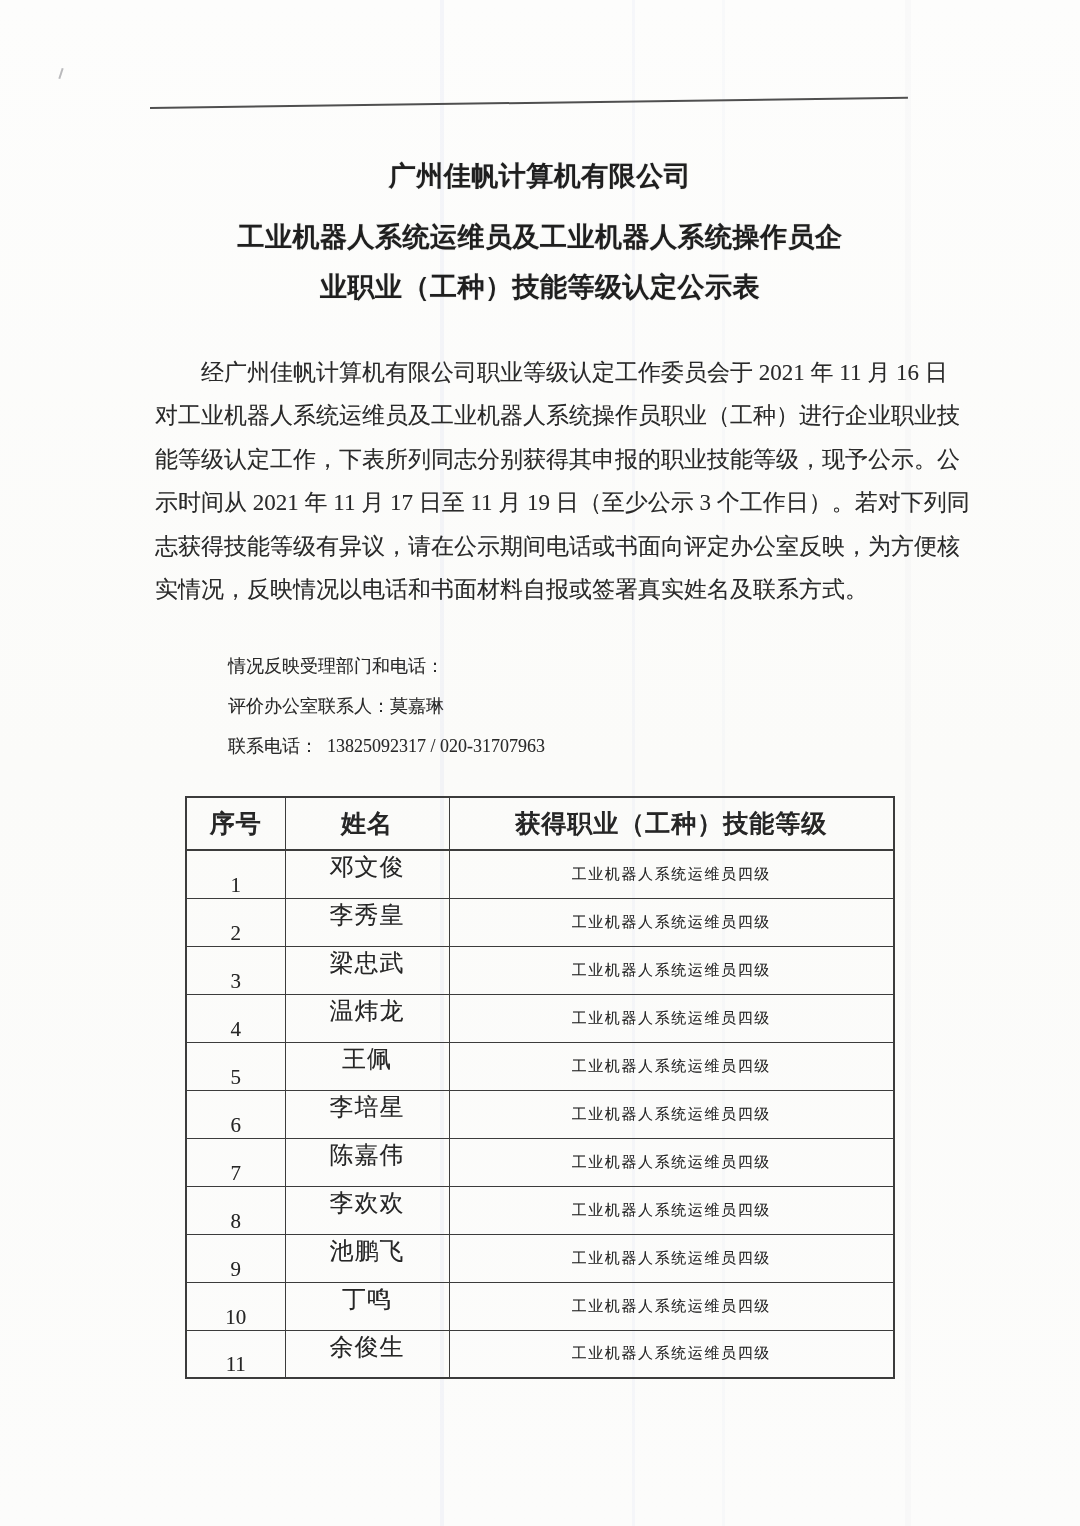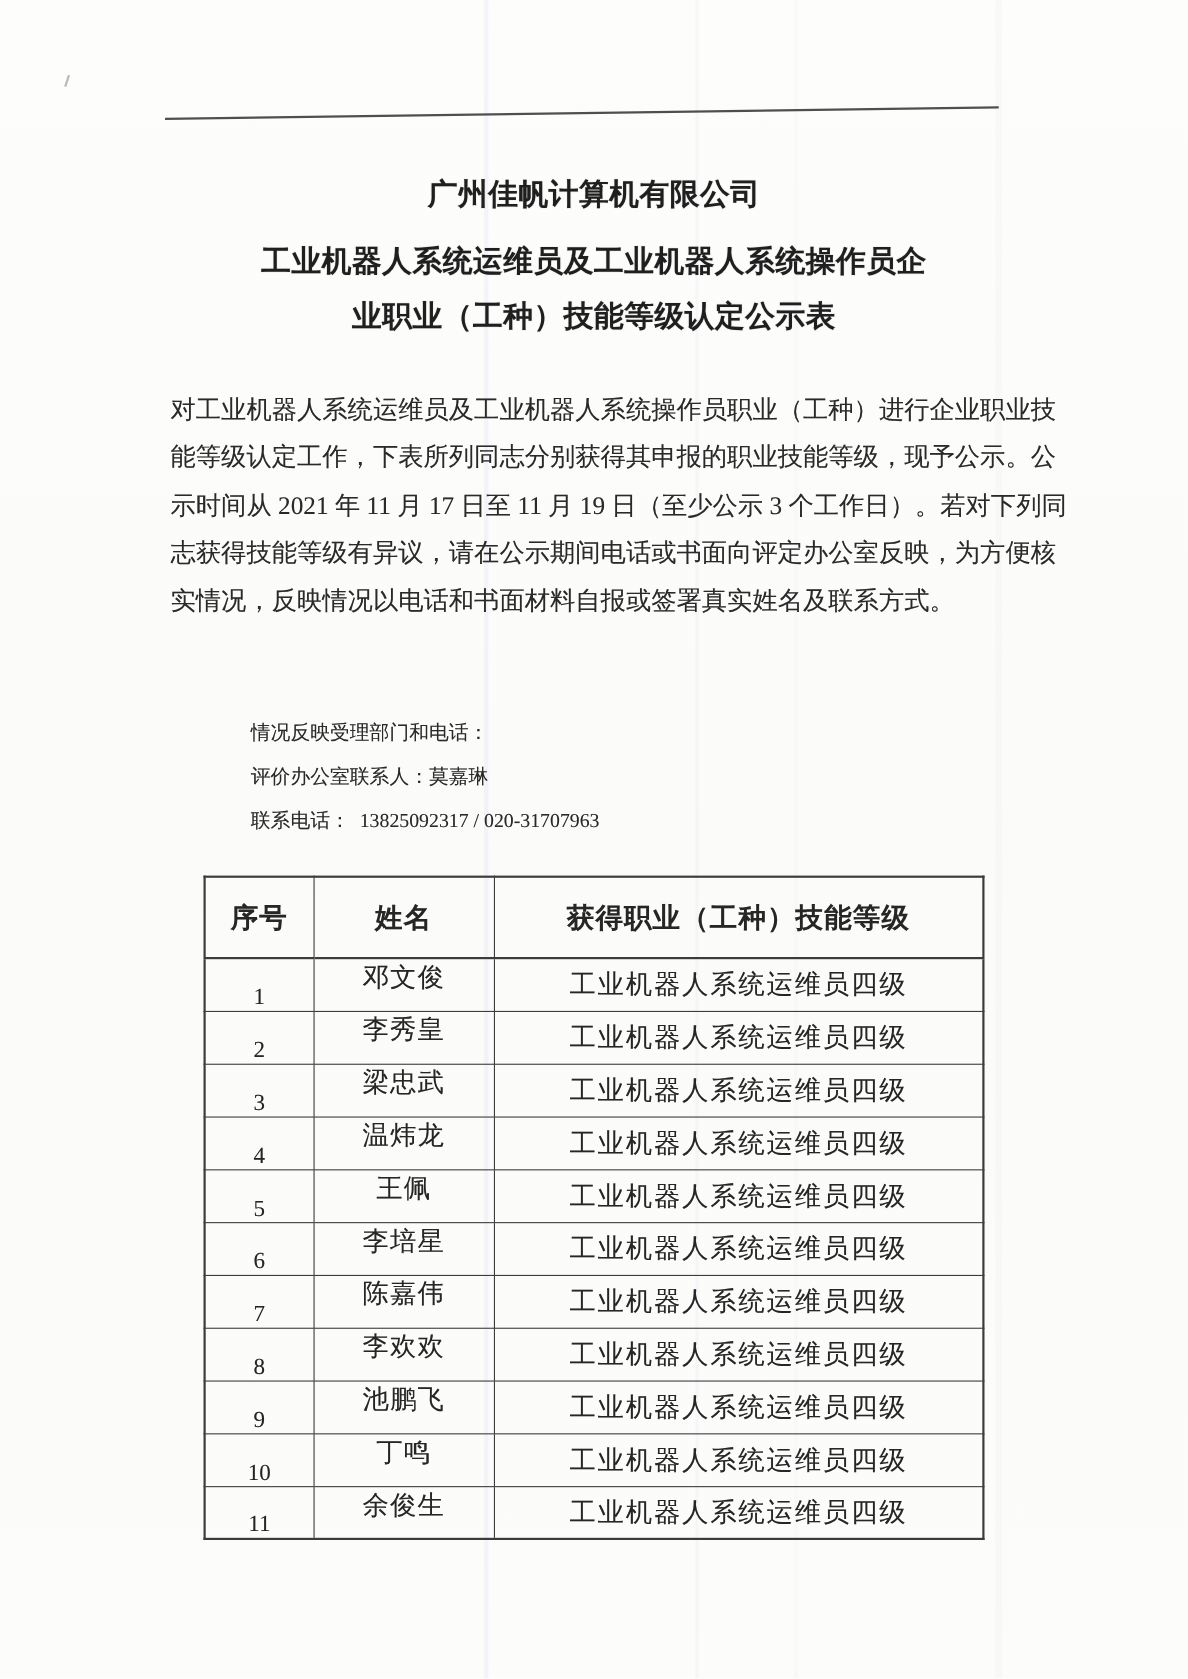--- a/index.html
+++ b/index.html
@@ -95,21 +95,21 @@
   }
   table.cert col.c-no   { width: 99px; }
   table.cert col.c-name { width: 164px; }
   table.cert col.c-lvl  { width: 445px; }
   table.cert th, table.cert td {
     border: 1.5px solid #3c3c3c;
     text-align: center;
     padding: 0;
     overflow: hidden;
   }
-  table.cert thead tr { height: 74px; }
+  table.cert thead tr { height: 53px; }
   table.cert tbody tr { height: 48px; }
   table.cert th {
     font-size: 25px;
     font-weight: bold;
     letter-spacing: 1px;
     vertical-align: middle;
     border-bottom-width: 2px;
   }
   table.cert { border: 2px solid #3c3c3c; }
   td.cell-no {
@@ -118,21 +118,21 @@
     font-size: 21px;
   }
   td.cell-name {
     vertical-align: top;
     padding-top: 7px;
     font-size: 24px;
     letter-spacing: 1px;
   }
   td.cell-level {
     vertical-align: middle;
-    font-size: 24px;
+    font-size: 15px;
     letter-spacing: 1.6px;
     margin-top: 38px;
   }
 </style>
 </head>
 <body>
 
 <div class="page">
 
   <div class="streak s1"></div>
@@ -141,20 +141,21 @@
   <div class="streak s4"></div>
   <div class="speckle"></div>
 
   <div class="topline"></div>
 
   <div class="title t1">广州佳帆计算机有限公司</div>
   <div class="title t2">工业机器人系统运维员及工业机器人系统操作员企</div>
   <div class="title t3">业职业（工种）技能等级认定公示表</div>
 
   <div class="body-text">
+    <div class="body-line indent">经广州佳帆计算机有限公司职业等级认定工作委员会于 2021 年 11 月 16 日</div>
     <div class="body-line">对工业机器人系统运维员及工业机器人系统操作员职业（工种）进行企业职业技</div>
     <div class="body-line">能等级认定工作，下表所列同志分别获得其申报的职业技能等级，现予公示。公</div>
     <div class="body-line">示时间从 2021 年 11 月 17 日至 11 月 19 日（至少公示 3 个工作日）。若对下列同</div>
     <div class="body-line">志获得技能等级有异议，请在公示期间电话或书面向评定办公室反映，为方便核</div>
     <div class="body-line plain">实情况，反映情况以电话和书面材料自报或签署真实姓名及联系方式。</div>
   </div>
 
   <div class="contact">
     <div class="contact-line">情况反映受理部门和电话：</div>
     <div class="contact-line">评价办公室联系人：莫嘉琳</div>

